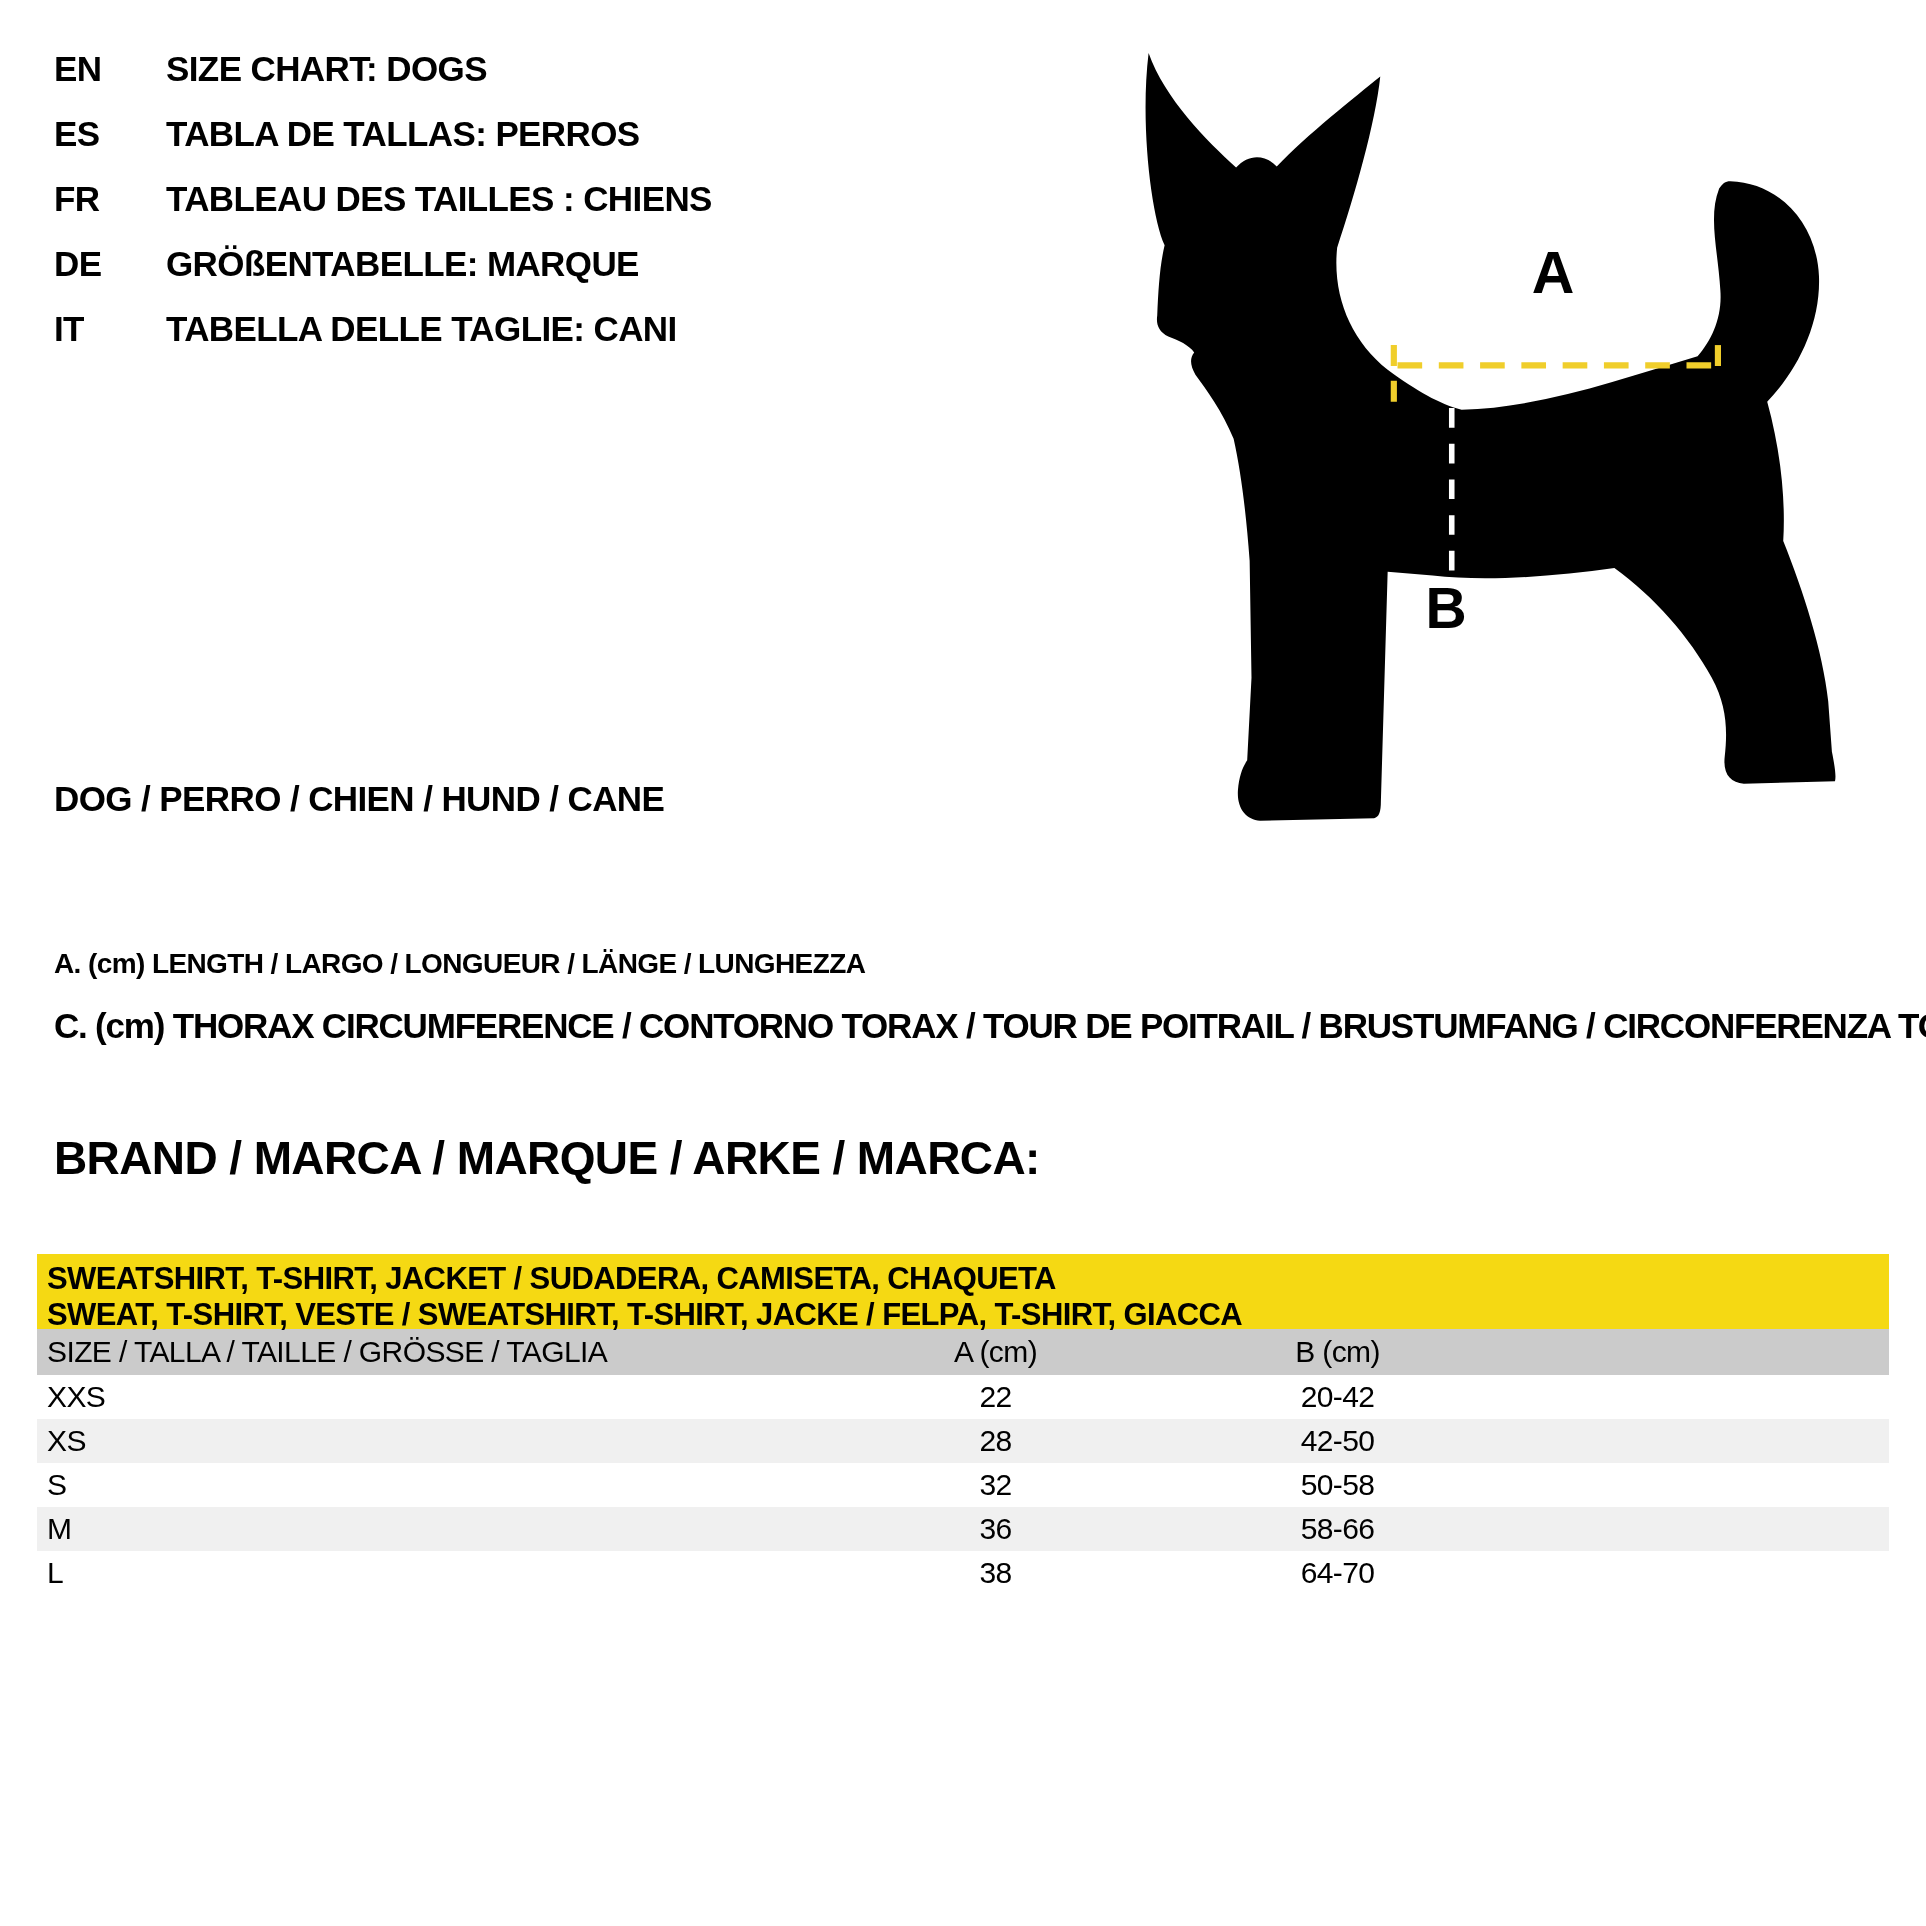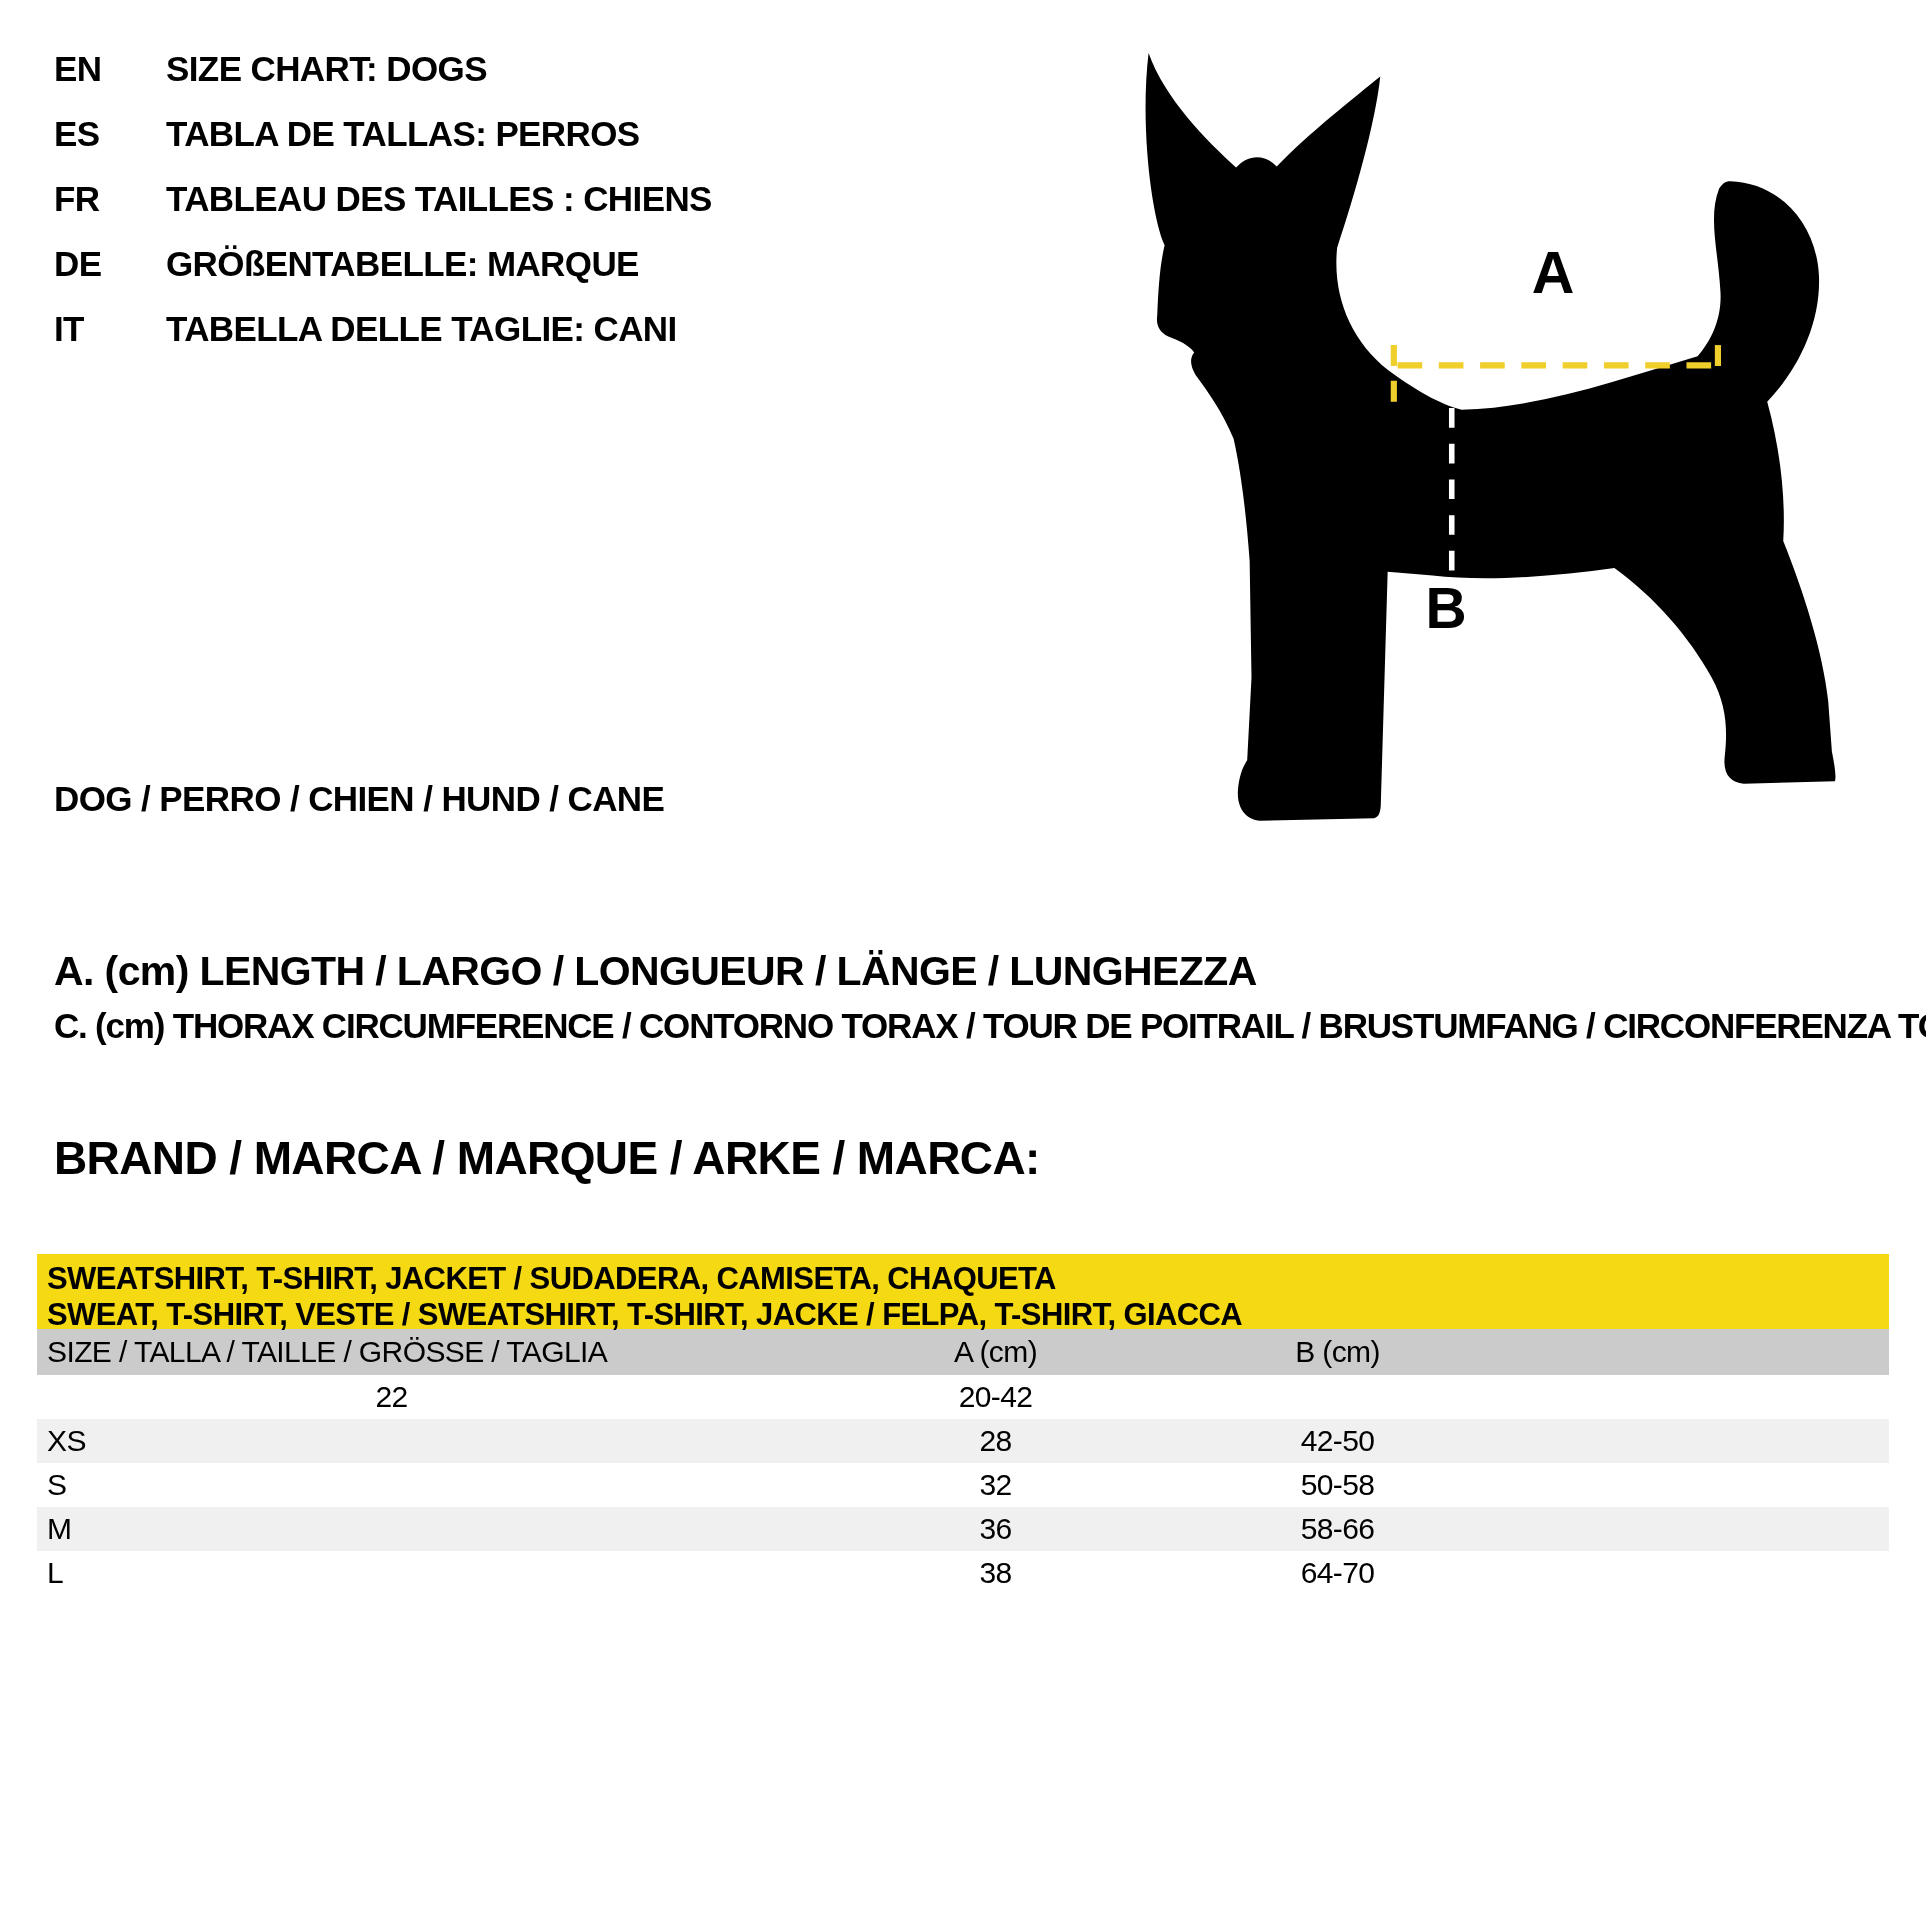--- a/index.html
+++ b/index.html
@@ -20,21 +20,21 @@
   .lang-title{font-size:35px;font-weight:bold;white-space:nowrap;letter-spacing:-0.6px;}
 
   
   .dog-svg{left:1109px;top:37px;width:789px;height:801px;}
   .marker{font-weight:bold;text-align:center;letter-spacing:-1.2px;}
   .marker-a{left:1517px;top:239px;width:71px;font-size:59px;}
   .marker-b{left:1417px;top:575px;width:57px;font-size:57px;}
   .dog-caption{left:54px;top:779px;font-size:35px;font-weight:bold;white-space:nowrap;letter-spacing:-0.6px;}
 
   
-  .meas-1{left:54px;top:948px;font-size:41px;font-weight:bold;white-space:nowrap;letter-spacing:-0.6px;}
+  .meas-1{left:54px;top:948px;font-size:28px;font-weight:bold;white-space:nowrap;letter-spacing:-0.6px;}
   .meas-2{left:54px;top:1006px;font-size:35px;font-weight:bold;white-space:nowrap;letter-spacing:-1.2px;}
   .brand-line{left:54px;top:1131px;font-size:46px;font-weight:bold;white-space:nowrap;letter-spacing:-0.6px;}
 
   
   .size-table{left:37px;top:1254px;width:1852px;}
   .banner{
     background:#F5D913;
     padding:7.4px 0 0 10px;
     height:75px;box-sizing:border-box;
   }
@@ -136,20 +136,21 @@
   </div>
 
   <div class="t-row t-header">
     <div class="c-size">SIZE / TALLA / TAILLE / GRÖSSE / TAGLIA</div>
     <div class="c-a">A (cm)</div>
     <div class="c-b">B (cm)</div>
     <div></div>
   </div>
 
   <div class="t-row t-data">
+    <div class="c-size">XXS</div>
     <div class="c-a">22</div>
     <div class="c-b">20-42</div>
     <div></div>
   </div>
 
   <div class="t-row t-data stripe">
     <div class="c-size">XS</div>
     <div class="c-a">28</div>
     <div class="c-b">42-50</div>
     <div></div>

